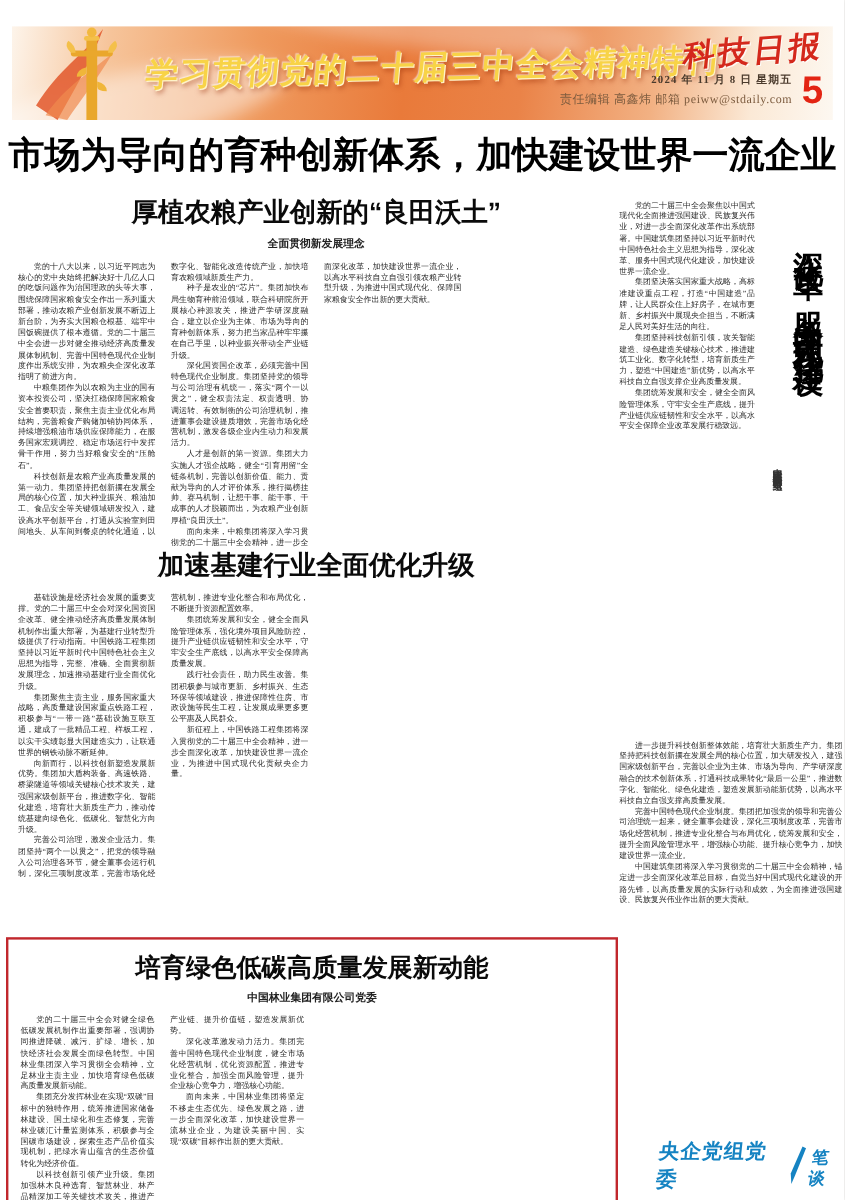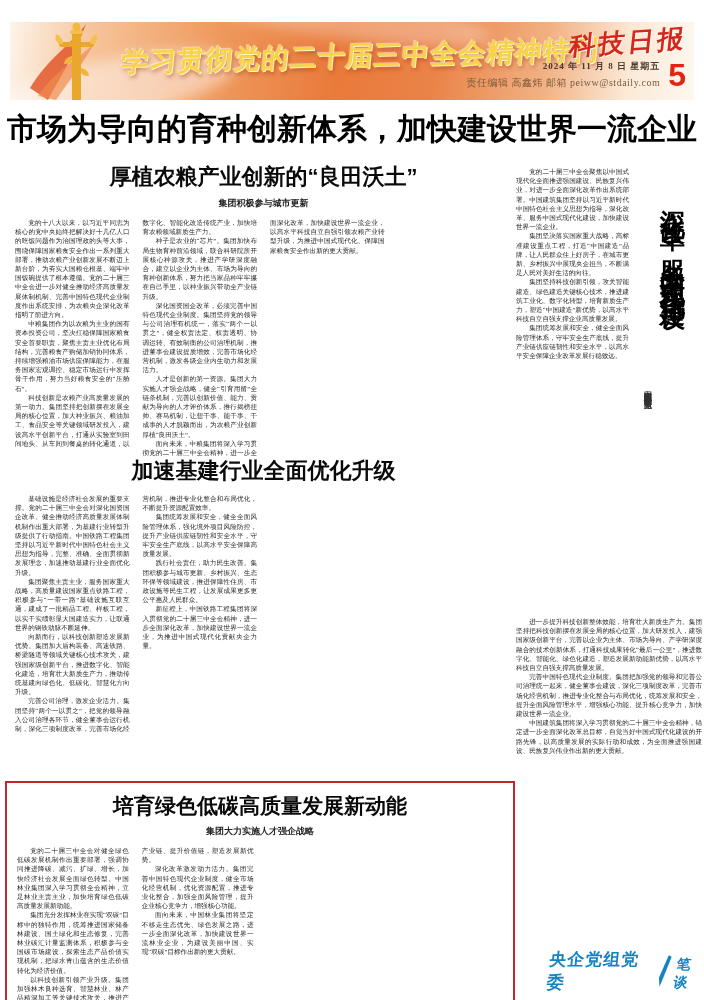--- a/index.html
+++ b/index.html
@@ -100,21 +100,21 @@
         </div>
         <div class="page-num">5</div>
       </div>
     </div>
   </div>
 
   <div class="main-headline">市场为导向的育种创新体系，加快建设世界一流企业</div>
 
   <div class="article" id="art1">
     <div class="art-title">厚植农粮产业创新的“良田沃土”</div>
-    <div class="art-byline">集团积极参与城市更新</div>
+    <div class="art-byline">全面贯彻新发展理念</div>
     <div class="body-cols cols4">
         <p>党的十八大以来，以习近平同志为核心的党中央始终把解决好十几亿人口的吃饭问题作为治国理政的头等大事，围绕保障国家粮食安全作出一系列重大部署，推动农粮产业创新发展不断迈上新台阶，为夯实大国粮仓根基、端牢中国饭碗提供了根本遵循。党的二十届三中全会进一步对健全推动经济高质量发展体制机制、完善中国特色现代企业制度作出系统安排，为农粮央企深化改革指明了前进方向。</p>
         <p>中粮集团作为以农粮为主业的国有资本投资公司，坚决扛稳保障国家粮食安全首要职责，聚焦主责主业优化布局结构，完善粮食产购储加销协同体系，持续增强粮油市场供应保障能力，在服务国家宏观调控、稳定市场运行中发挥骨干作用，努力当好粮食安全的“压舱石”。</p>
         <p>科技创新是农粮产业高质量发展的第一动力。集团坚持把创新摆在发展全局的核心位置，加大种业振兴、粮油加工、食品安全等关键领域研发投入，建设高水平创新平台，打通从实验室到田间地头、从车间到餐桌的转化通道，以数字化、智能化改造传统产业，加快培育农粮领域新质生产力。</p>
         <p>种子是农业的“芯片”。集团加快布局生物育种前沿领域，联合科研院所开展核心种源攻关，推进产学研深度融合，建立以企业为主体、市场为导向的育种创新体系，努力把当家品种牢牢攥在自己手里，以种业振兴带动全产业链升级。</p>
         <p>深化国资国企改革，必须完善中国特色现代企业制度。集团坚持党的领导与公司治理有机统一，落实“两个一以贯之”，健全权责法定、权责透明、协调运转、有效制衡的公司治理机制，推进董事会建设提质增效，完善市场化经营机制，激发各级企业内生动力和发展活力。</p>
         <p>人才是创新的第一资源。集团大力实施人才强企战略，健全“引育用留”全链条机制，完善以创新价值、能力、贡献为导向的人才评价体系，推行揭榜挂帅、赛马机制，让想干事、能干事、干成事的人才脱颖而出，为农粮产业创新厚植“良田沃土”。</p>
         <p>面向未来，中粮集团将深入学习贯彻党的二十届三中全会精神，进一步全面深化改革，加快建设世界一流企业，以高水平科技自立自强引领农粮产业转型升级，为推进中国式现代化、保障国家粮食安全作出新的更大贡献。</p>
       </div>
   </div>
@@ -127,21 +127,21 @@
         <p>向新而行，以科技创新塑造发展新优势。集团加大盾构装备、高速铁路、桥梁隧道等领域关键核心技术攻关，建强国家级创新平台，推进数字化、智能化建造，培育壮大新质生产力，推动传统基建向绿色化、低碳化、智慧化方向升级。</p>
         <p>完善公司治理，激发企业活力。集团坚持“两个一以贯之”，把党的领导融入公司治理各环节，健全董事会运行机制，深化三项制度改革，完善市场化经营机制，推进专业化整合和布局优化，不断提升资源配置效率。</p>
         <p>集团统筹发展和安全，健全全面风险管理体系，强化境外项目风险防控，提升产业链供应链韧性和安全水平，守牢安全生产底线，以高水平安全保障高质量发展。</p>
         <p>践行社会责任，助力民生改善。集团积极参与城市更新、乡村振兴、生态环保等领域建设，推进保障性住房、市政设施等民生工程，让发展成果更多更公平惠及人民群众。</p>
         <p>新征程上，中国铁路工程集团将深入贯彻党的二十届三中全会精神，进一步全面深化改革，加快建设世界一流企业，为推进中国式现代化贡献央企力量。</p>
       </div>
   </div>
 
   <div class="article" id="art3">
     <div class="art-title">培育绿色低碳高质量发展新动能</div>
-    <div class="art-byline">集团大力实施人才强企战略</div>
+    <div class="art-byline">中国林业集团有限公司党委</div>
     <div class="body-cols cols4">
         <p>党的二十届三中全会对健全绿色低碳发展机制作出重要部署，强调协同推进降碳、减污、扩绿、增长，加快经济社会发展全面绿色转型。中国林业集团深入学习贯彻全会精神，立足林业主责主业，加快培育绿色低碳高质量发展新动能。</p>
         <p>集团充分发挥林业在实现“双碳”目标中的独特作用，统筹推进国家储备林建设、国土绿化和生态修复，完善林业碳汇计量监测体系，积极参与全国碳市场建设，探索生态产品价值实现机制，把绿水青山蕴含的生态价值转化为经济价值。</p>
         <p>以科技创新引领产业升级。集团加强林木良种选育、智慧林业、林产品精深加工等关键技术攻关，推进产学研协同创新，发展木竹新材料、林下经济、生态旅游等绿色产业，延伸产业链、提升价值链，塑造发展新优势。</p>
         <p>深化改革激发动力活力。集团完善中国特色现代企业制度，健全市场化经营机制，优化资源配置，推进专业化整合，加强全面风险管理，提升企业核心竞争力，增强核心功能。</p>
         <p>面向未来，中国林业集团将坚定不移走生态优先、绿色发展之路，进一步全面深化改革，加快建设世界一流林业企业，为建设美丽中国、实现“双碳”目标作出新的更大贡献。</p>
       </div>
   </div>
 
   <div class="side-top flow">

